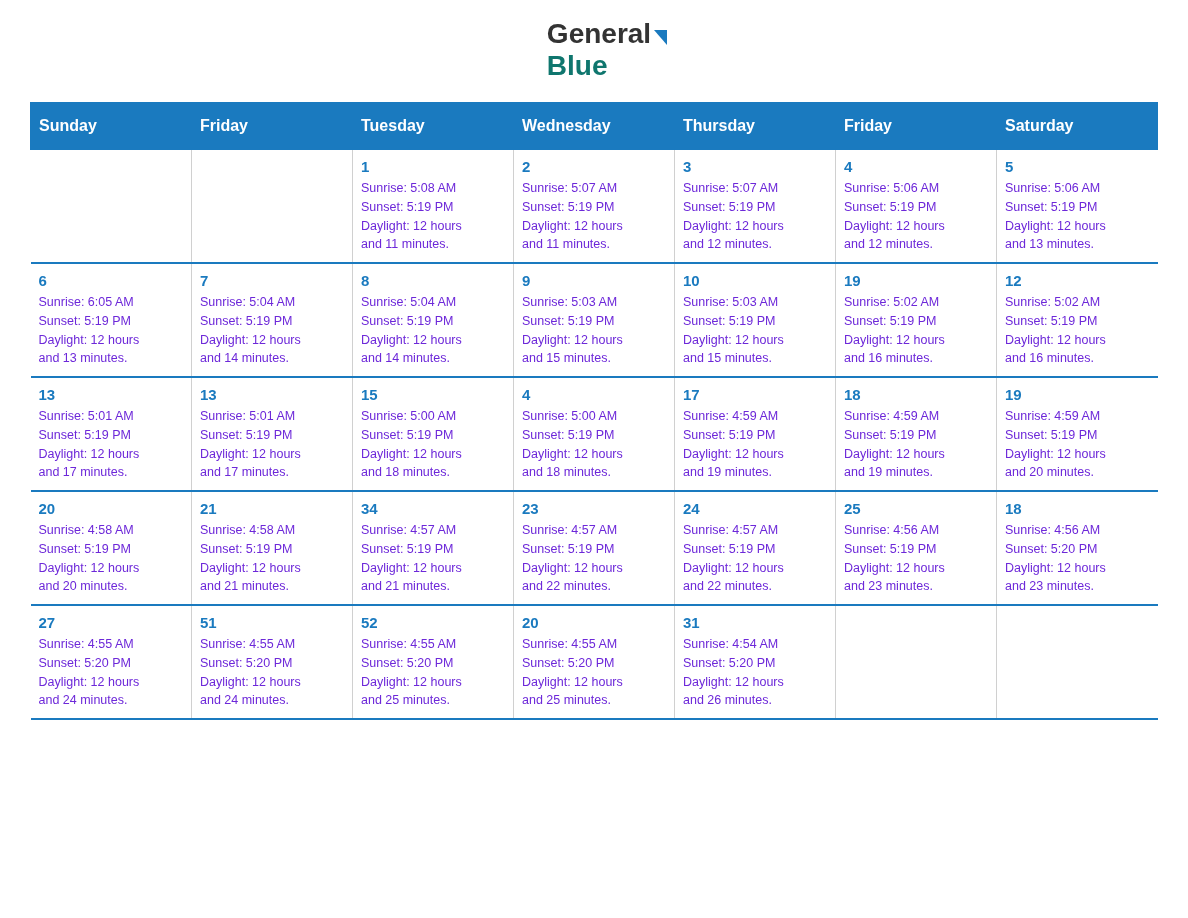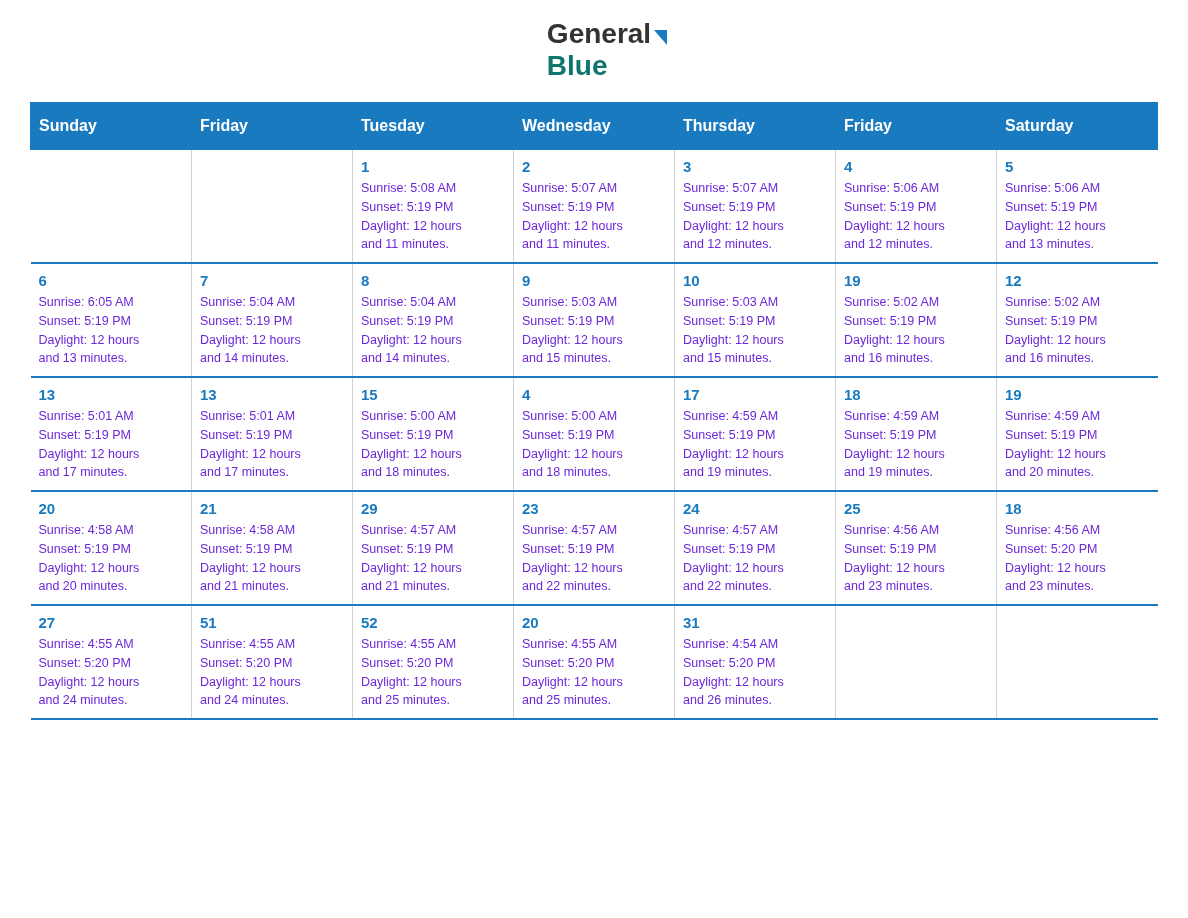--- a/index.html
+++ b/index.html
@@ -273,21 +273,21 @@
 and 20 minutes.</div>
         </td>
         <td>
           <span class="day-number">21</span>
           <div class="day-info" style="white-space: pre-line;">Sunrise: 4:58 AM
 Sunset: 5:19 PM
 Daylight: 12 hours
 and 21 minutes.</div>
         </td>
         <td>
-          <span class="day-number">29</span>
+          <span class="day-number">34</span>
           <div class="day-info" style="white-space: pre-line;">Sunrise: 4:57 AM
 Sunset: 5:19 PM
 Daylight: 12 hours
 and 21 minutes.</div>
         </td>
         <td>
           <span class="day-number">23</span>
           <div class="day-info" style="white-space: pre-line;">Sunrise: 4:57 AM
 Sunset: 5:19 PM
 Daylight: 12 hours

